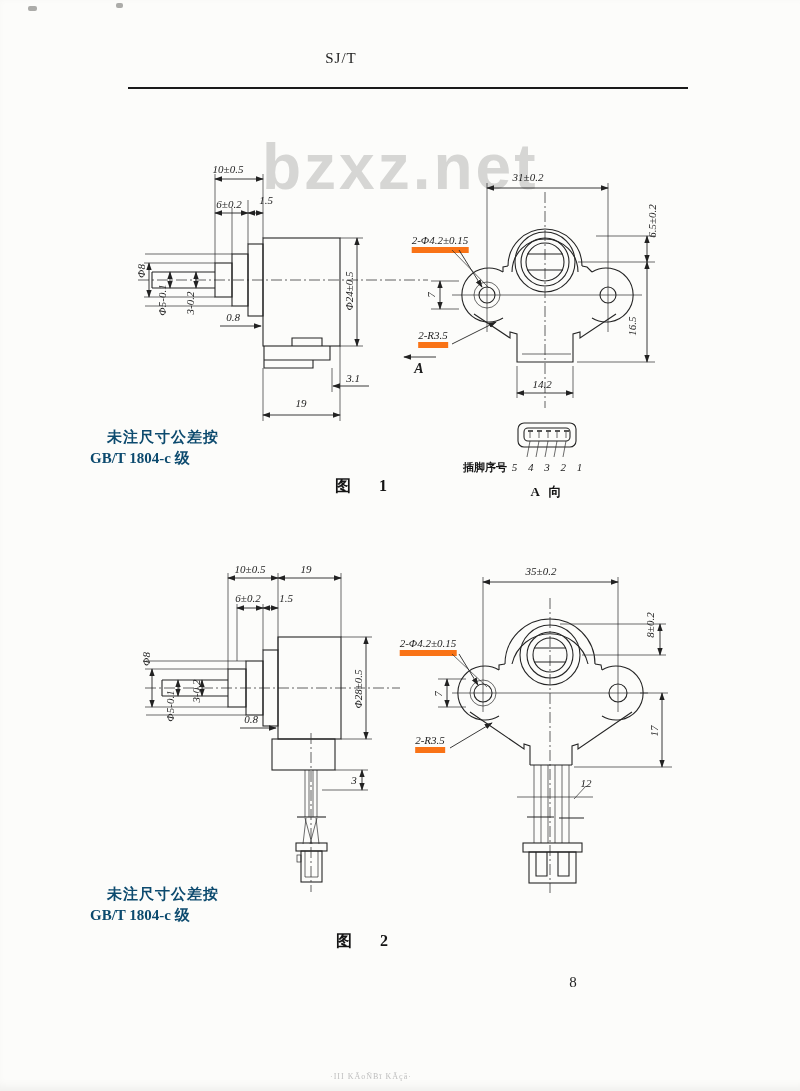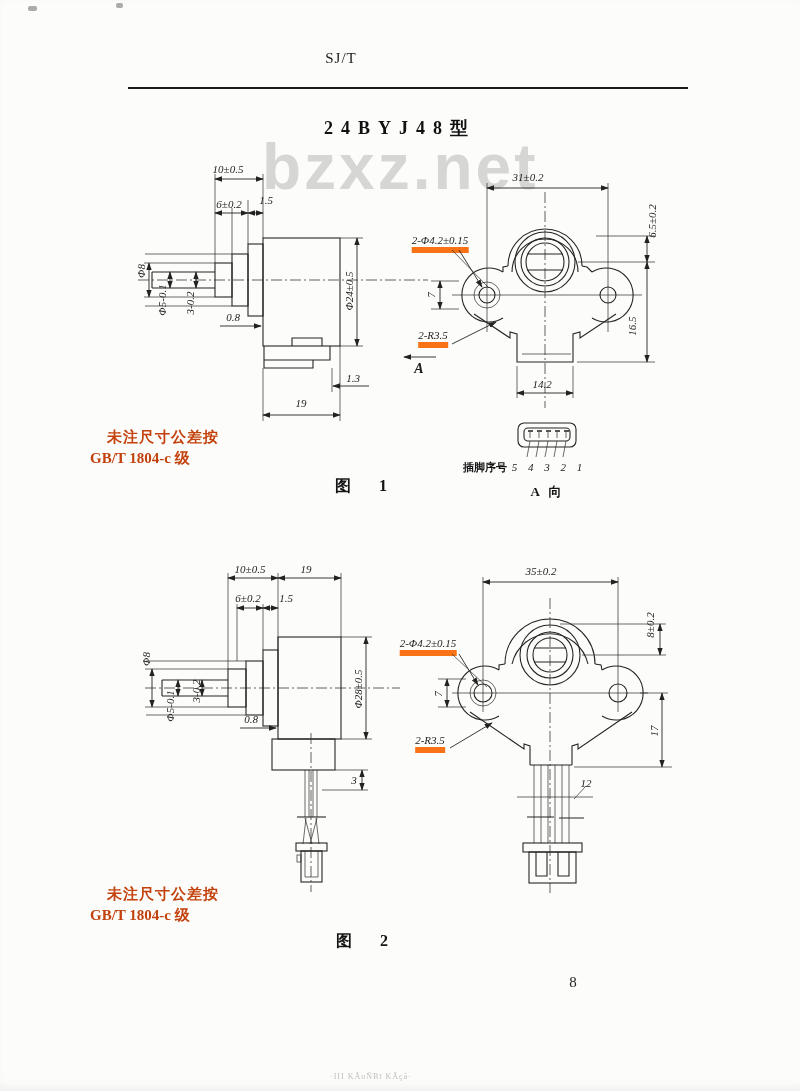--- a/index.html
+++ b/index.html
@@ -11,21 +11,21 @@
   .lbl.v{transform:translate(-50%,-50%) rotate(-90deg);}
   .lbl.u{border-bottom:6px solid #f97316;padding-bottom:1px;}
   .cn{font-family:"Liberation Serif",serif;font-style:normal;font-weight:bold;color:#141414;}
   .ttl{position:absolute;transform:translate(-50%,-50%);font:bold 18px "Liberation Serif",serif;
        letter-spacing:8px;color:#111;white-space:nowrap;}
   .hdr{position:absolute;transform:translate(-50%,-50%);font:15px "Liberation Serif",serif;
        color:#222;letter-spacing:1px;}
   .rule{position:absolute;left:128px;top:87px;width:560px;height:2px;background:#1a1a1a;}
   .cap{position:absolute;transform:translate(-50%,-50%);font:bold 16px "Liberation Serif",serif;
        color:#141414;word-spacing:24px;white-space:nowrap;}
-  .note{position:absolute;font:bold 15px "Liberation Serif",serif;color:#c2410c;
+  .note{position:absolute;font:bold 15px "Liberation Serif",serif;color:#0c4a6e;
         white-space:nowrap;letter-spacing:1px;}
   .wm{position:absolute;left:262px;top:130px;font:bold 64px "Liberation Sans",sans-serif;
       color:#d6d6d4;letter-spacing:3px;z-index:0;}
   .wm2{position:absolute;left:330px;top:1072px;font:8px "Liberation Serif",serif;
        color:#bdbdbd;letter-spacing:1px;}
   .pgnum{position:absolute;transform:translate(-50%,-50%);font:15px "Liberation Serif",serif;color:#222;}
   .pins{letter-spacing:4px;}
   svg{position:absolute;left:0;top:0;z-index:1;}
   .speck{position:absolute;background:#6a6a66;border-radius:2px;opacity:.55;}
   .ln{stroke:#252525;stroke-width:1.1;fill:none;}
@@ -42,21 +42,20 @@
 <div class="page">
 
   <div class="speck" style="left:28px;top:6px;width:9px;height:5px;"></div>
   <div class="speck" style="left:116px;top:3px;width:7px;height:5px;"></div>
 
   <div class="hdr" style="left:341px;top:58px;">SJ/T</div>
   <div class="rule"></div>
 
   <div class="wm">bzxz.net</div>
 
-  <div class="ttl" style="left:400px;top:128px;">24BYJ48型</div>
 
   <svg width="800" height="1091" viewBox="0 0 800 1091">
     <defs>
       <marker id="ar" viewBox="0 0 10 10" refX="9" refY="5" markerWidth="9" markerHeight="9" orient="auto-start-reverse">
         <path d="M0,1.6 L10,5 L0,8.4 z" fill="#222"></path>
       </marker>
     </defs>
 
     <g>
       <line class="cl" x1="138" y1="280" x2="428" y2="280"></line>
@@ -194,21 +193,21 @@
   </svg>
 
   <div class="lbl" style="left:228px;top:169px;">10±0.5</div>
   <div class="lbl" style="left:229px;top:204px;">6±0.2</div>
   <div class="lbl" style="left:266px;top:200px;">1.5</div>
   <div class="lbl v" style="left:141px;top:271px;">Φ8</div>
   <div class="lbl v" style="left:162px;top:300px;">Φ5-0.1</div>
   <div class="lbl v" style="left:190px;top:303px;">3-0.2</div>
   <div class="lbl" style="left:233px;top:317px;">0.8</div>
   <div class="lbl v" style="left:349px;top:291px;">Φ24±0.5</div>
-  <div class="lbl" style="left:353px;top:378px;">1.3</div>
+  <div class="lbl" style="left:353px;top:378px;">3.1</div>
   <div class="lbl" style="left:301px;top:403px;">19</div>
 
   <div class="lbl" style="left:528px;top:177px;">31±0.2</div>
   <div class="lbl u" style="left:440px;top:244px;">2-Φ4.2±0.15</div>
   <div class="lbl v" style="left:652px;top:221px;">6.5±0.2</div>
   <div class="lbl v" style="left:431px;top:295px;">7</div>
   <div class="lbl v" style="left:632px;top:326px;">16.5</div>
   <div class="lbl u" style="left:433px;top:339px;">2-R3.5</div>
   <div class="lbl" style="left:419px;top:369px;font-size:14px;font-weight:bold;">A</div>
   <div class="lbl" style="left:542px;top:384px;">14.2</div>

